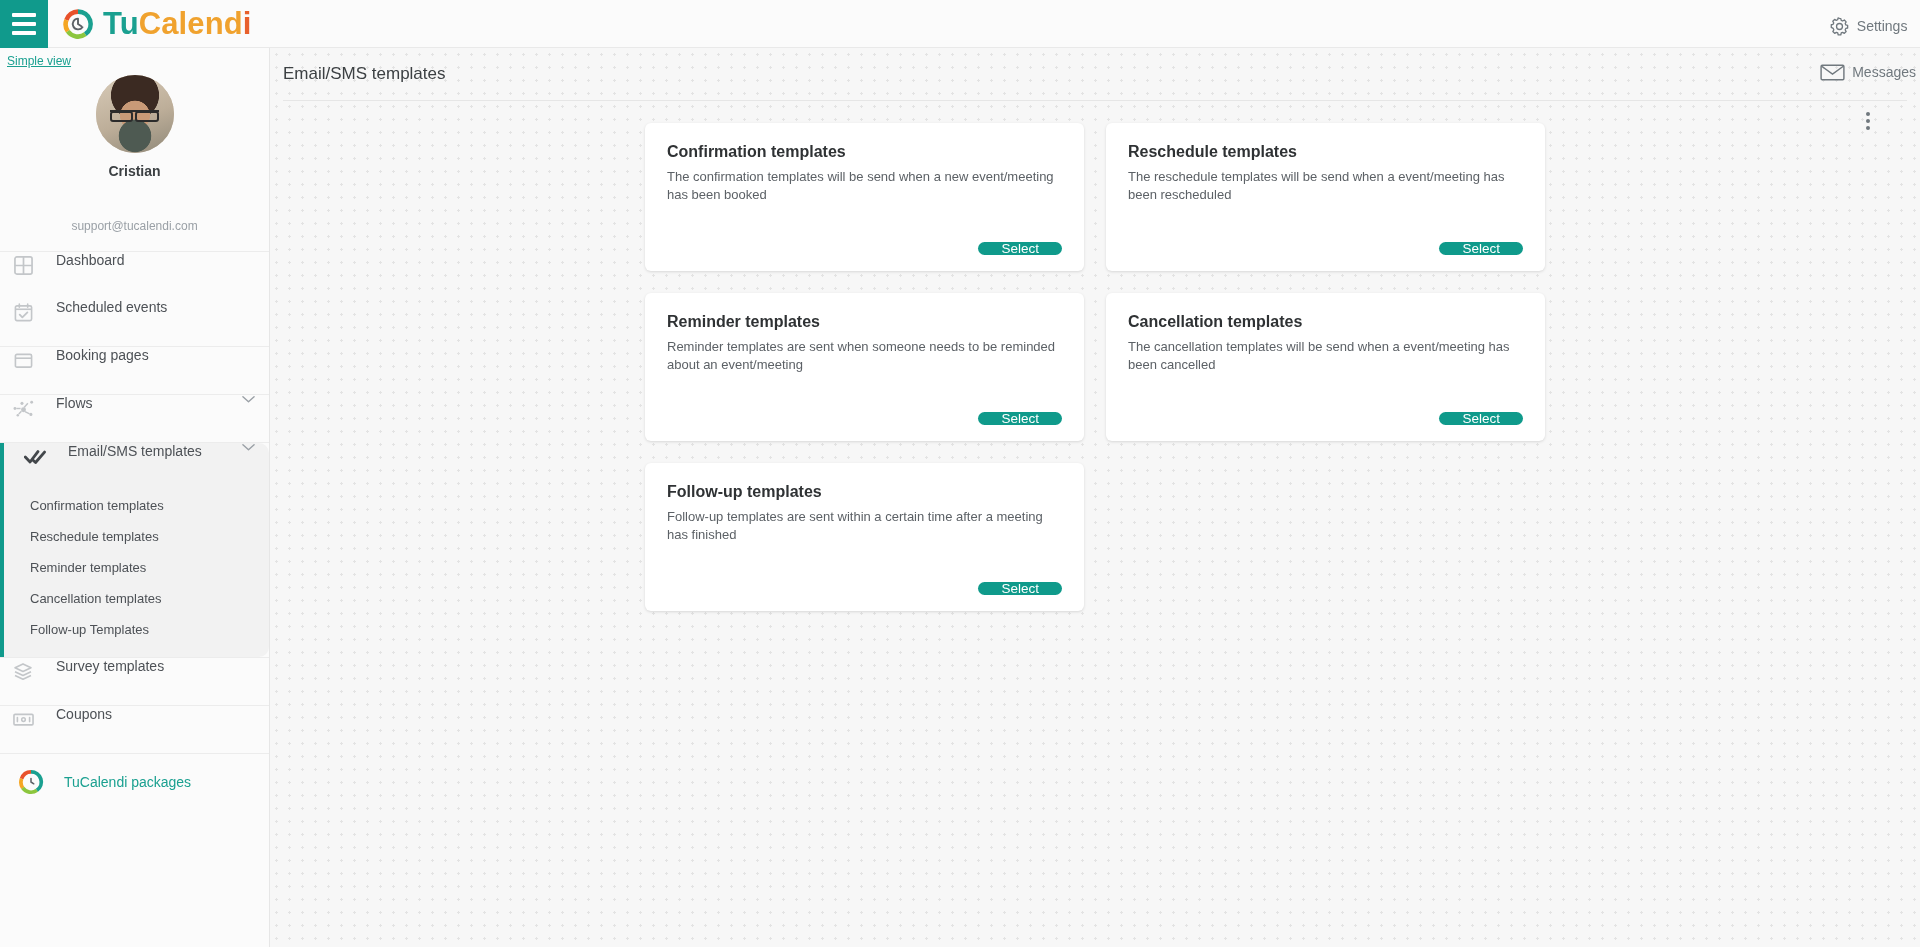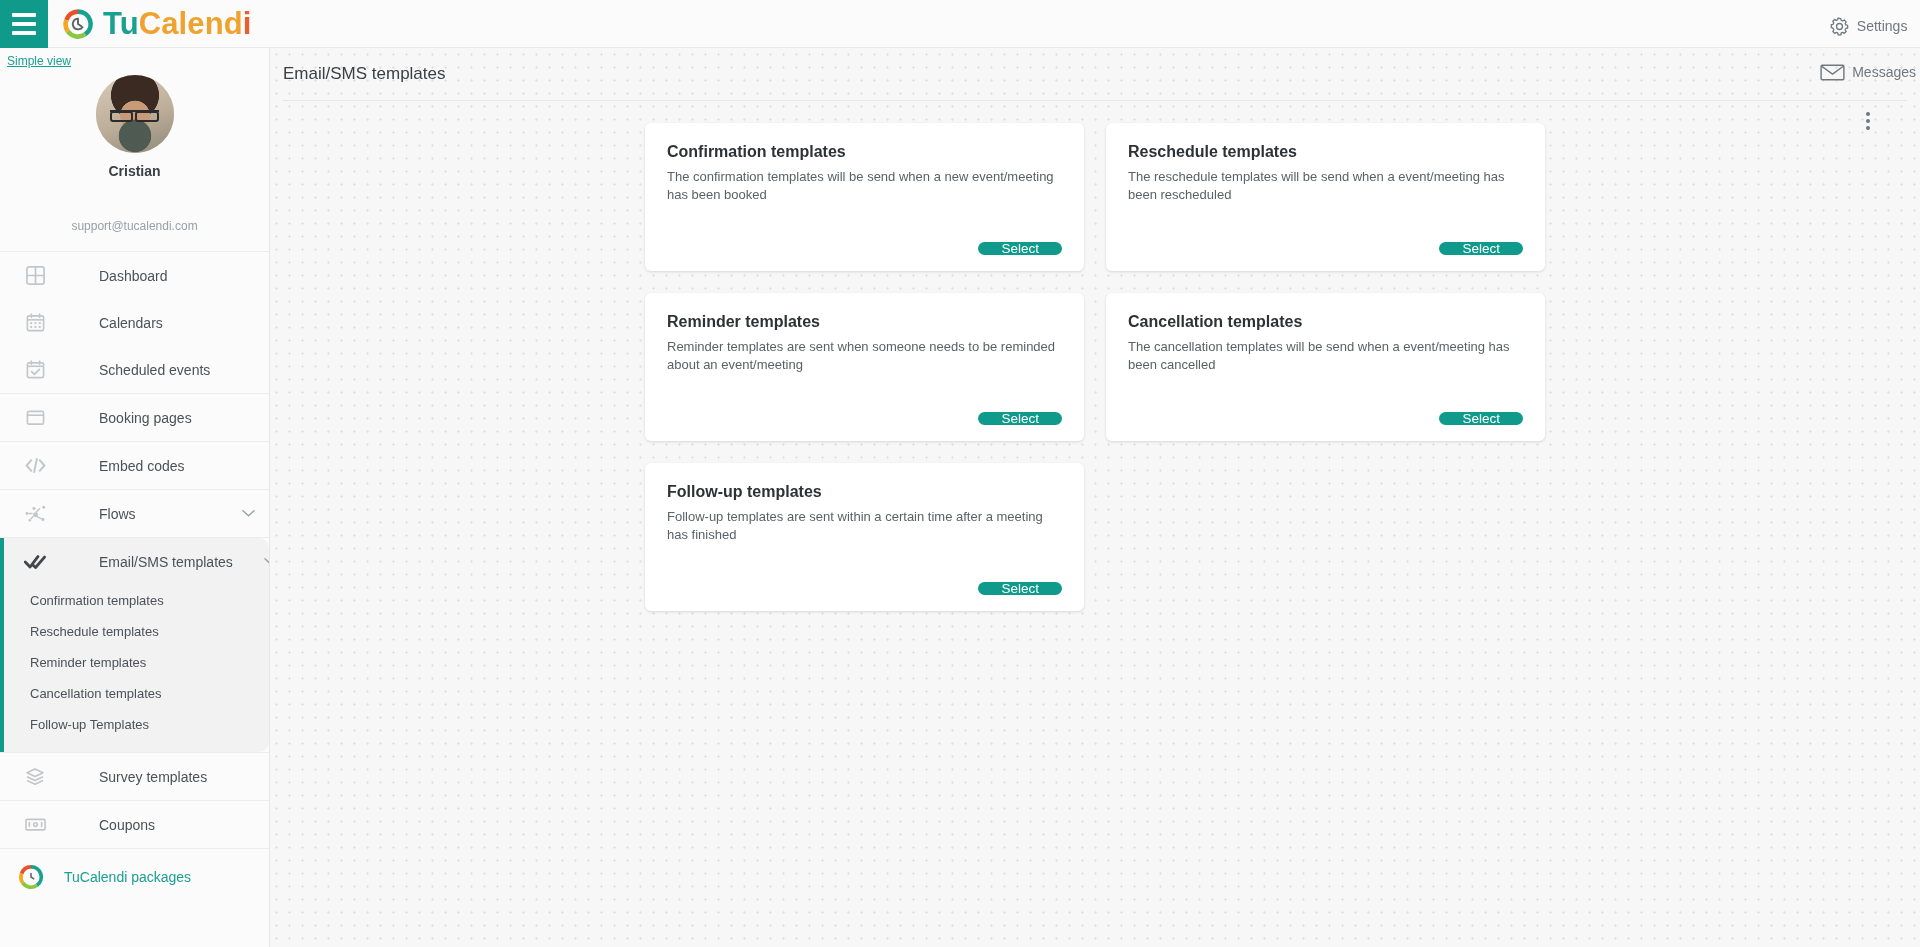--- a/index.html
+++ b/index.html
@@ -83,23 +83,23 @@
     border: 2px solid #2b2b2b; border-radius: 3px;
   }
   .avatar .glasses:before { left: 0; }
   .avatar .glasses:after { right: 0; }
   .prof-name { font-size: 14px; font-weight: bold; color: #3c4043; margin-bottom: 3px; }
   .prof-mail { font-size: 12px; color: #9aa0a6; margin-top: 40px; }
 
   .nav { border-top: 1px solid #ececec; }
   .nav-group { border-bottom: 1px solid #ececec; }
   .nav-item {
-    display: flex; align-items: center;
-    height: 47px; padding: 0 14px 0 22px;
-    cursor: pointer; position: relative; gap: 31px;
+    display: flex; align-items: flex-start;
+    height: 47px; padding: 0 14px 0 10px;
+    cursor: pointer; position: relative;
   }
   .nav-item .ico {
     width: 26px; height: 26px; flex: 0 0 26px;
     display: flex; align-items: center; justify-content: center;
     color: #c3c6c9; margin-right: 20px;
   }
   .nav-item .lbl { font-size: 14px; color: #4d5156; white-space: nowrap; }
   .nav-item .chev { margin-left: auto; color: #9aa0a6; display: flex; }
 
   .nav-group.active {
@@ -250,38 +250,20 @@
       <div class="nav-item">
         <span class="ico">
           <svg width="19" height="19" viewBox="0 0 20 20">
               <rect x="1" y="1" width="18" height="18" rx="2" fill="none" stroke="currentColor" stroke-width="1.8"></rect>
               <path d="M10 1v18M1 10h18" stroke="currentColor" stroke-width="1.8"></path>
             </svg>
         </span>
         <span class="lbl">Dashboard</span>
       </div>
 
-      <div class="nav-item">
-        <span class="ico">
-          <svg width="19" height="19" viewBox="0 0 20 20">
-              <rect x="1.5" y="3" width="17" height="15.5" rx="1.6" fill="none" stroke="currentColor" stroke-width="1.7"></rect>
-              <path d="M1.5 7.2h17" stroke="currentColor" stroke-width="1.7"></path>
-              <path d="M5.6 1.2v3.2M14.4 1.2v3.2" stroke="currentColor" stroke-width="1.7" stroke-linecap="round"></path>
-              <g fill="currentColor">
-                <rect x="4.4" y="9.6" width="2.1" height="2.1"></rect>
-                <rect x="8.9" y="9.6" width="2.1" height="2.1"></rect>
-                <rect x="13.4" y="9.6" width="2.1" height="2.1"></rect>
-                <rect x="4.4" y="13.6" width="2.1" height="2.1"></rect>
-                <rect x="8.9" y="13.6" width="2.1" height="2.1"></rect>
-                <rect x="13.4" y="13.6" width="2.1" height="2.1"></rect>
-              </g>
-            </svg>
-        </span>
-        <span class="lbl">Calendars</span>
-      </div>
 
       <div class="nav-item">
         <span class="ico">
           <svg width="19" height="19" viewBox="0 0 20 20">
               <rect x="1.5" y="3" width="17" height="15.5" rx="1.6" fill="none" stroke="currentColor" stroke-width="1.7"></rect>
               <path d="M1.5 6.6h17" stroke="currentColor" stroke-width="1.7"></path>
               <path d="M5.6 1.2v3.2M14.4 1.2v3.2" stroke="currentColor" stroke-width="1.7" stroke-linecap="round"></path>
               <path d="M6 12.2l2.8 2.9 5.3-5.2" fill="none" stroke="currentColor" stroke-width="1.9" stroke-linecap="round" stroke-linejoin="round"></path>
             </svg>
         </span>
@@ -294,32 +276,20 @@
         <span class="ico">
           <svg width="19" height="19" viewBox="0 0 20 20">
               <rect x="1.5" y="3.5" width="17" height="13.5" rx="1.6" fill="none" stroke="currentColor" stroke-width="1.7"></rect>
               <path d="M1.5 7.6h17" stroke="currentColor" stroke-width="1.7"></path>
             </svg>
         </span>
         <span class="lbl">Booking pages</span>
       </div>
     </div>
 
-    <div class="nav-group">
-      <div class="nav-item">
-        <span class="ico">
-          <svg width="21" height="19" viewBox="0 0 22 20">
-              <path d="M6.6 4.4 L1.6 10 L6.6 15.6" fill="none" stroke="currentColor" stroke-width="2" stroke-linecap="round" stroke-linejoin="round"></path>
-              <path d="M15.4 4.4 L20.4 10 L15.4 15.6" fill="none" stroke="currentColor" stroke-width="2" stroke-linecap="round" stroke-linejoin="round"></path>
-              <path d="M12.4 3.2 L9.6 16.8" fill="none" stroke="currentColor" stroke-width="2" stroke-linecap="round"></path>
-            </svg>
-        </span>
-        <span class="lbl">Embed codes</span>
-      </div>
-    </div>
 
     <div class="nav-group">
       <div class="nav-item">
         <span class="ico">
           <svg width="21" height="19" viewBox="0 0 22 20">
               <g fill="currentColor">
                 <circle cx="2" cy="10" r="1.5"></circle>
                 <circle cx="9.4" cy="4.6" r="1.6"></circle>
                 <circle cx="19.6" cy="3.4" r="1.5"></circle>
                 <circle cx="11" cy="11.4" r="2.6"></circle>

